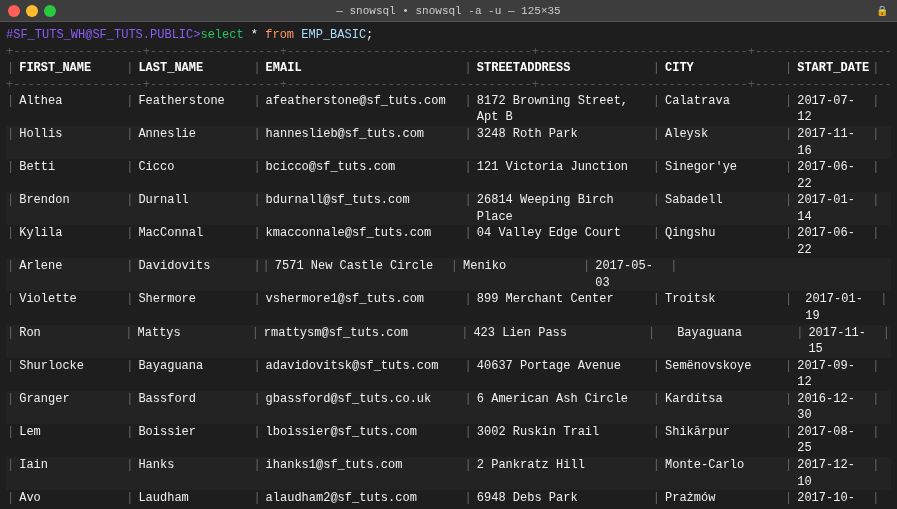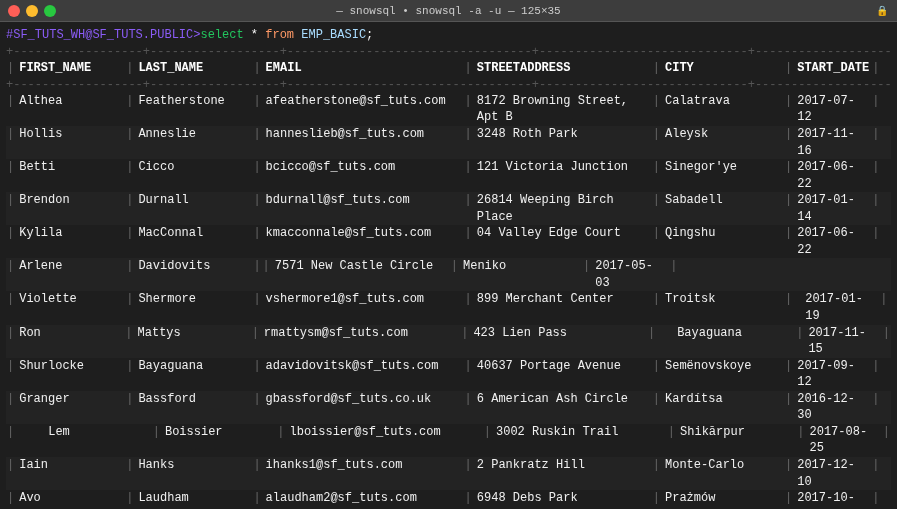--- a/index.html
+++ b/index.html
@@ -271,21 +271,21 @@
           <span class="pipe-sep">|</span>
           <span class="cell" style="width: 179px;"> 6 American Ash Circle</span>
           <span class="pipe-sep">|</span>
           <span class="cell" style="width: 123px;"> Kardítsa</span>
           <span class="pipe-sep">|</span>
           <span class="cell" style="width: 78px;"> 2016-12-30</span>
           <span class="pipe-sep">|</span>
         </div>
         <div class="tbl-line" style="background: rgb(30, 30, 30);">
           <span class="pipe-sep">|</span>
-          <span class="cell" style="width: 110px; margin-left: 29px;"> Lem</span>
+          <span class="cell" style="width: 110px;"> Lem</span>
           <span class="pipe-sep">|</span>
           <span class="cell" style="width: 118px;"> Boissier</span>
           <span class="pipe-sep">|</span>
           <span class="cell" style="width: 202px;"> lboissier@sf_tuts.com</span>
           <span class="pipe-sep">|</span>
           <span class="cell" style="width: 179px;"> 3002 Ruskin Trail</span>
           <span class="pipe-sep">|</span>
           <span class="cell" style="width: 123px;"> Shikārpur</span>
           <span class="pipe-sep">|</span>
           <span class="cell" style="width: 78px;"> 2017-08-25</span>

